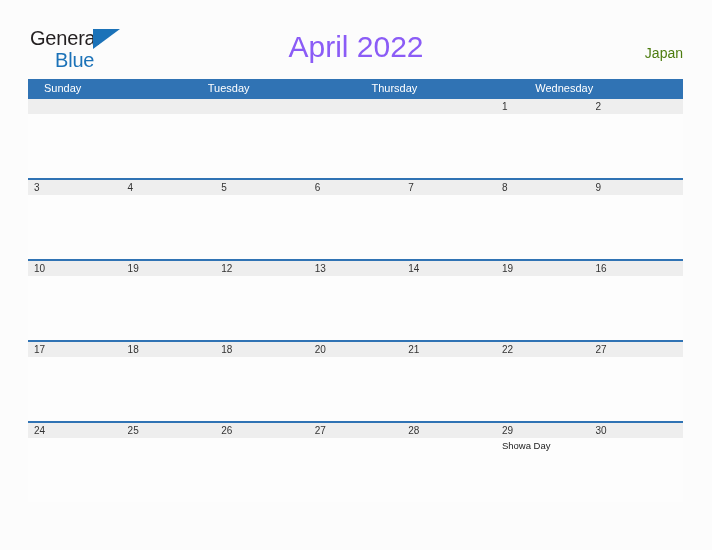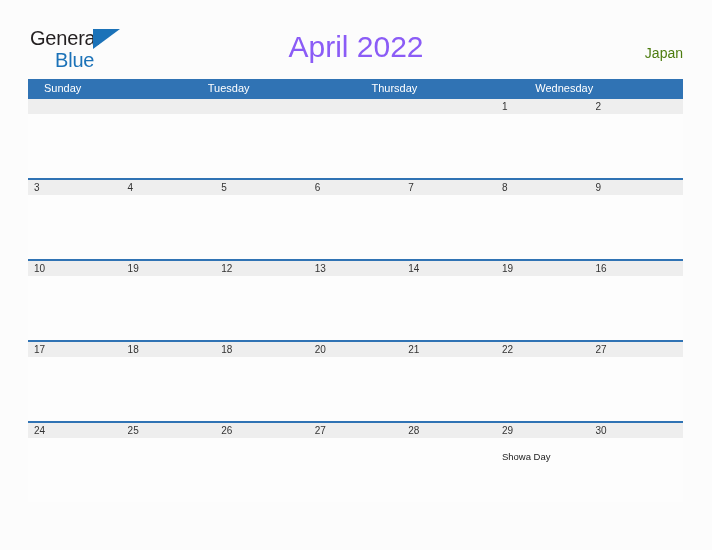--- a/index.html
+++ b/index.html
@@ -142,21 +142,21 @@
     width: 100%;
     height: 64px;
     background: #fdfdfd;
   }
   .event-cell {
     flex: 1 1 0;
     font-size: 9.5px;
     color: #222222;
     line-height: 13px;
     padding-left: 6px;
-    padding-top: 12px;
+    padding-top: 1px;
     box-sizing: border-box;
     overflow: hidden;
   }
 </style>
 </head>
 <body>
 
 <div class="page">
 
   <div class="top-bar">

